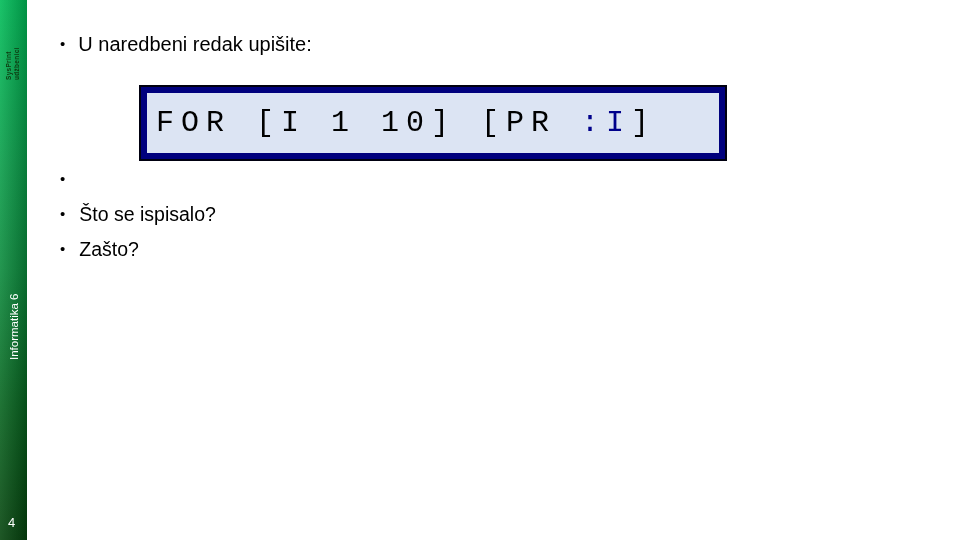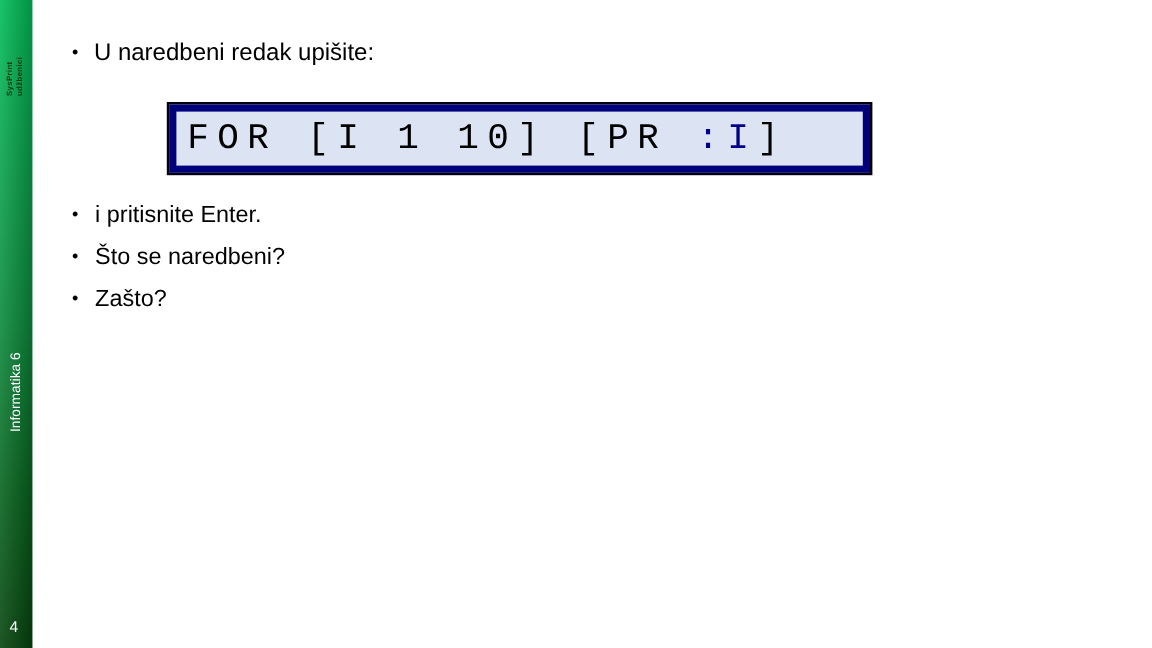--- a/index.html
+++ b/index.html
@@ -35,21 +35,21 @@
   
   .title-line{
     position:absolute;left:60px;top:31px;
     display:flex;align-items:flex-start;
     font-size:20px;color:#000000;line-height:26px;
   }
   .title-line .marker{font-size:15px;line-height:26px;margin-right:13px;}
   .title-line .it{}
   
   .code-box{
-    position:absolute;left:141px;top:87px;width:584px;height:57px;
+    position:absolute;left:141px;top:87px;width:584px;height:72px;
     box-sizing:border-box;
     background:#dce4f3;
     border:6px solid #00007d;
     outline:2px solid #000010;
     display:flex;align-items:center;
     padding-left:9px;
   }
   .code-text{
     font-family:"Liberation Mono", monospace;
     font-size:30px;letter-spacing:7px;
@@ -84,25 +84,24 @@
     <span><span>U </span><span class="it">naredbeni redak</span><span> upišite:</span></span>
   </div>
 
   <div class="code-box">
     <div class="code-text"><span>FOR [I 1 10] [PR </span><span class="hl">:I</span><span>]</span></div>
   </div>
 
   <div class="bullet-list">
     <div class="bullet-row">
       <span class="marker">•</span>
-      <span>i pritisnite Enter.</span>
     </div>
     <div class="bullet-row">
       <span class="marker">•</span>
-      <span>Što se naredbeni?</span>
+      <span>Što se ispisalo?</span>
     </div>
     <div class="bullet-row">
       <span class="marker">•</span>
       <span>Zašto?</span>
     </div>
   </div>
 
 </div>
 
 </body></html>

